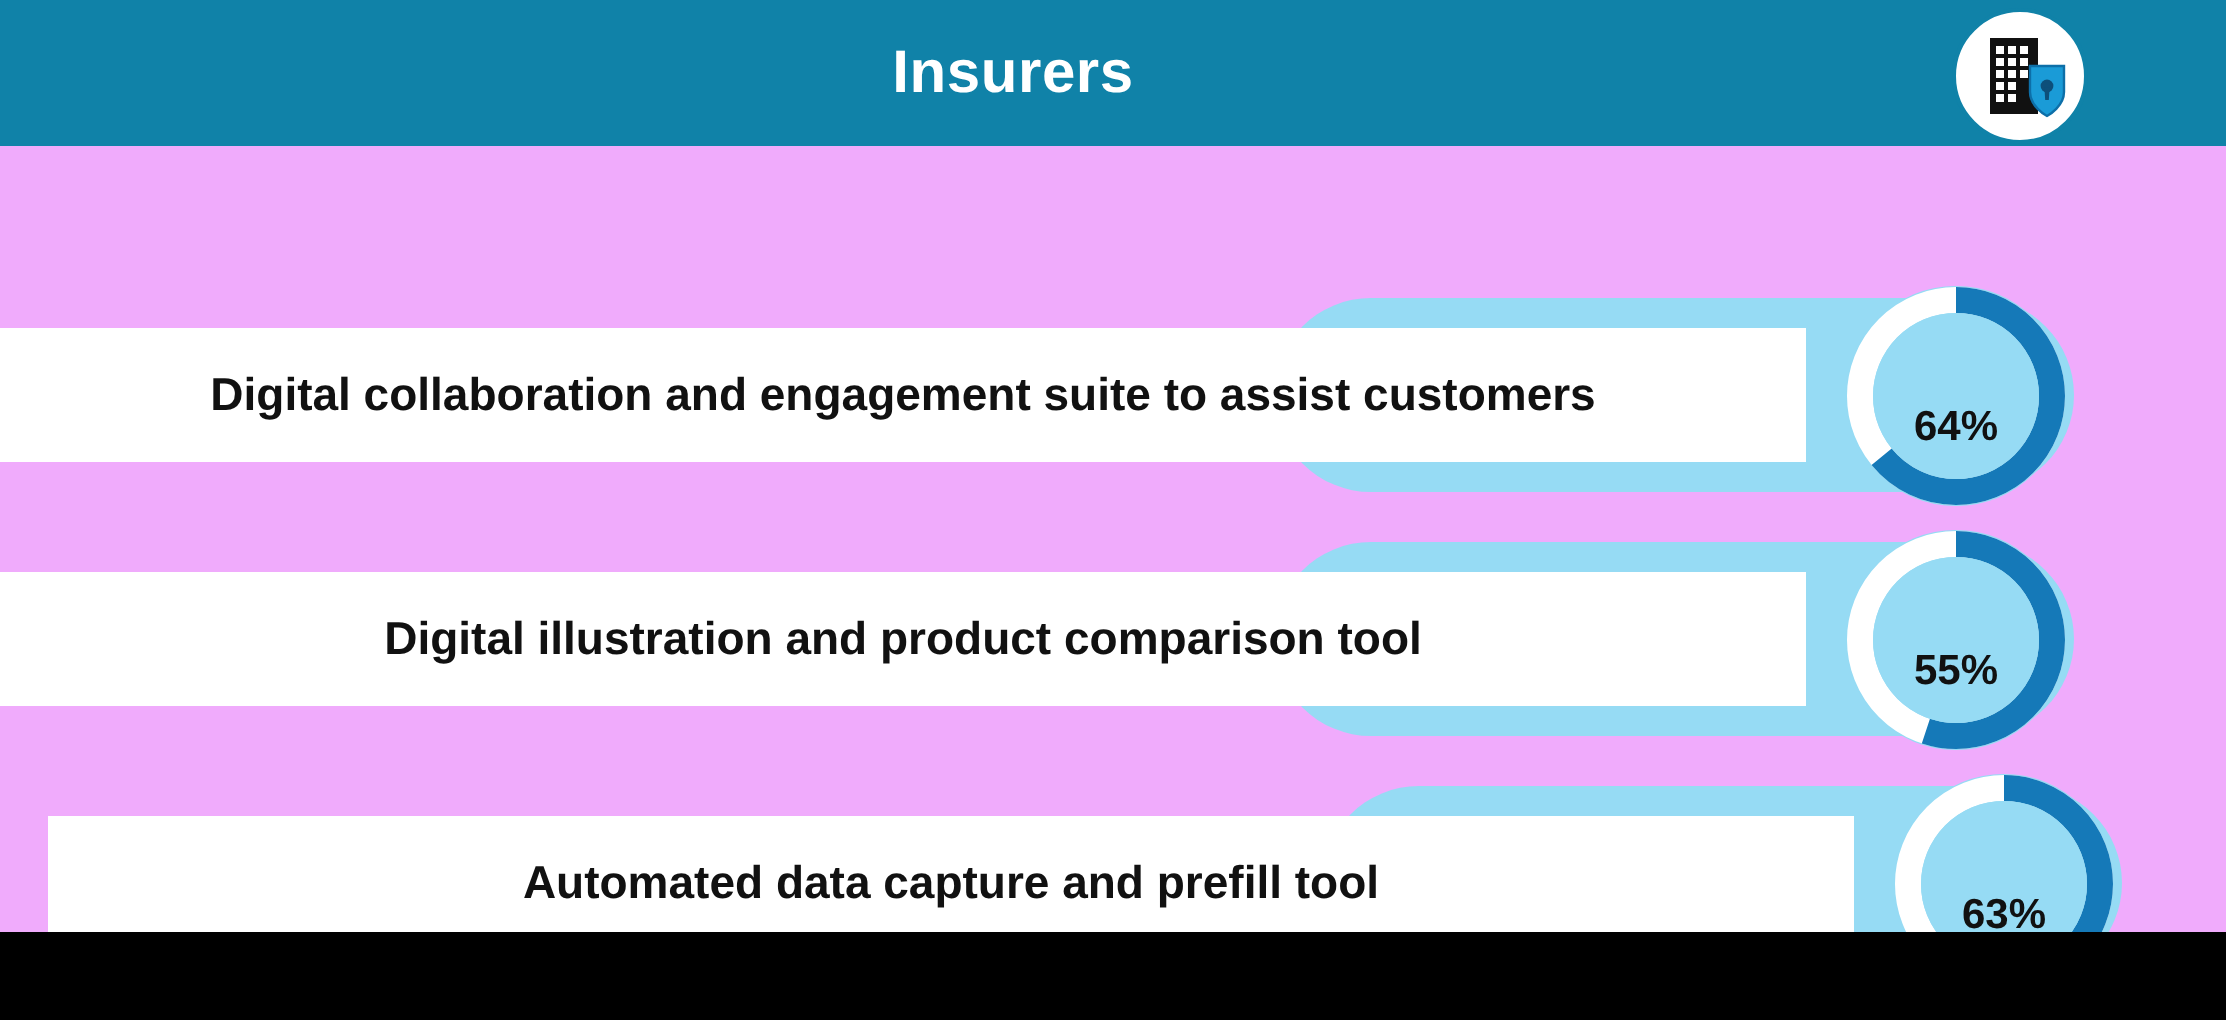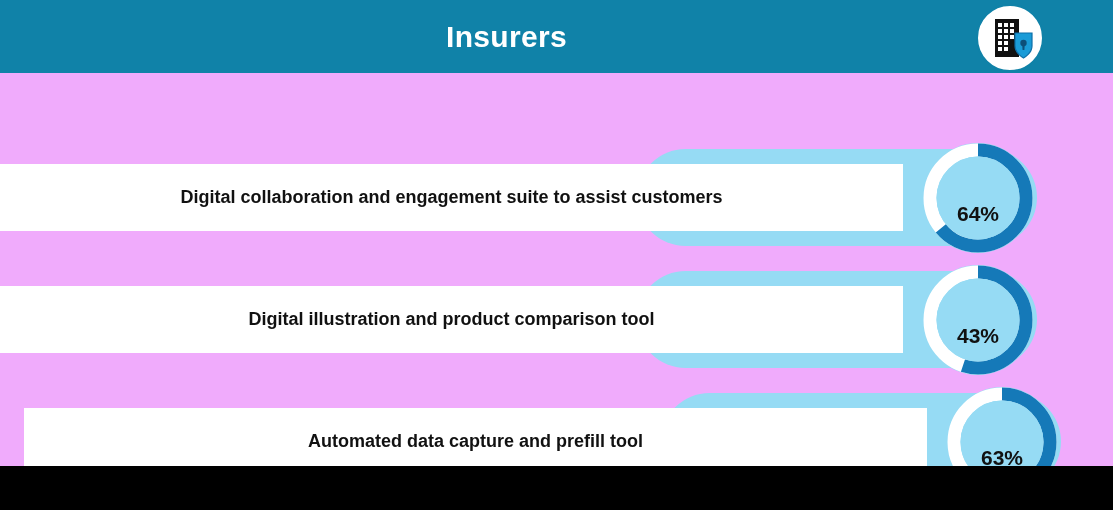--- a/index.html
+++ b/index.html
@@ -80,21 +80,21 @@
     top: 28px;
     width: 903px;
     height: 67px;
     background: #ffffff;
     display: flex;
     align-items: center;
     justify-content: center;
   }
   .row-label {
     color: #111111;
-    font-size: 18px;
+    font-size: 23px;
     font-weight: bold;
     font-family: "Liberation Sans", sans-serif;
     white-space: nowrap;
     padding: 0 14px;
   }
   .donut {
     position: absolute;
     left: 922px;
     top: 6px;
     width: 112px;
@@ -172,21 +172,21 @@
     <div class="row-band">
       <span class="row-label">Digital illustration and product comparison tool</span>
     </div>
     <div class="donut">
       <svg width="112" height="112" viewBox="0 0 112 112" aria-hidden="true">
         <circle cx="56" cy="56" r="55" fill="#96dbf4"></circle>
         <circle cx="56" cy="56" r="48" fill="none" stroke="#ffffff" stroke-width="13"></circle>
         <circle cx="56" cy="56" r="48" fill="none" stroke="#1579b8" stroke-width="13" stroke-dasharray="165.9 135.7" stroke-dashoffset="0" transform="rotate(-90 56 56)"></circle>
         <circle cx="56" cy="56" r="41.5" fill="#96dbf4"></circle>
       </svg>
-      <div class="donut-value">43%</div>
+      <div class="donut-value">55%</div>
     </div>
   </div>
 
   <div class="row" style="top:380px;margin-left:24px;">
     <div class="row-pill"></div>
     <div class="row-band">
       <span class="row-label">Automated data capture and prefill tool</span>
     </div>
     <div class="donut">
       <svg width="112" height="112" viewBox="0 0 112 112" aria-hidden="true">

